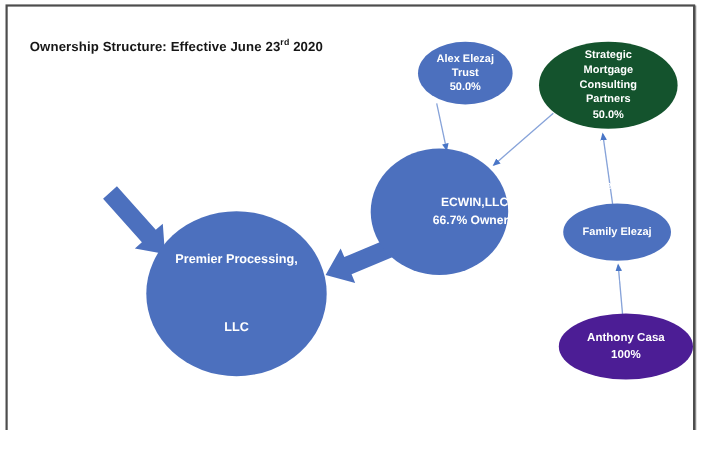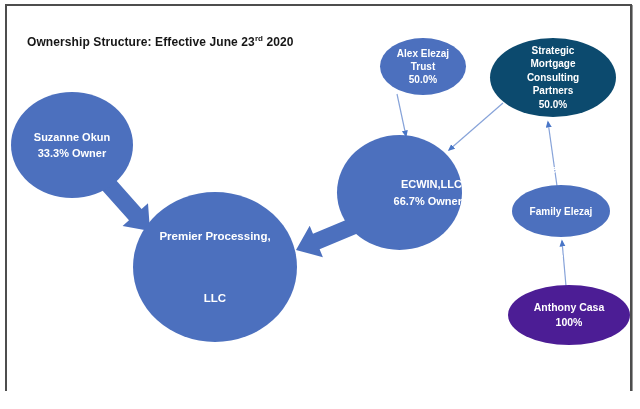--- a/index.html
+++ b/index.html
@@ -90,42 +90,38 @@
 
     <line x1="397" y1="94" x2="406" y2="136" stroke-width="1.2" marker-end="url(#arrowhead)" stroke="#87A3D9"></line>
 
     <line x1="503" y1="103" x2="449" y2="150" stroke-width="1.2" marker-end="url(#arrowhead)" stroke="#87A3D9"></line>
 
     <line x1="557" y1="186" x2="548" y2="122" stroke-width="1.2" marker-end="url(#arrowhead)" stroke="#87A3D9"></line>
 
     <line x1="566" y1="286" x2="562" y2="241" stroke-width="1.2" marker-end="url(#arrowhead)" stroke="#87A3D9"></line>
   </svg>
 
-  <div class="node node-suzanne" style="background: rgb(76, 112, 190);">
-    <span>Suzanne Okun</span>
-    <span>33.3% Owner</span>
-  </div>
 
   <div class="node node-premier" style="background: rgb(76, 112, 190); gap: 45px;">
     <span>Premier Processing,</span>
     <span>LLC</span>
   </div>
 
   <div class="node node-ecwin" style="background: rgb(76, 112, 190); align-items: flex-end;">
     <span>ECWIN,LLC</span>
     <span>66.7% Owner</span>
   </div>
 
   <div class="node node-alex" style="background: rgb(76, 112, 190);">
     <span>Alex Elezaj</span>
     <span>Trust</span>
     <span>50.0%</span>
   </div>
 
-  <div class="node node-smcp" style="background: #0c4a6e;">
+  <div class="node node-smcp" style="background: #14532d;">
     <span>Strategic</span>
     <span>Mortgage</span>
     <span>Consulting</span>
     <span>Partners</span>
     <span>50.0%</span>
   </div>
 
   <div class="node node-casa" style="background: rgb(76, 112, 190); gap: 29px;">
     <span>The Casa</span>
     <span>Family Elezaj</span>

